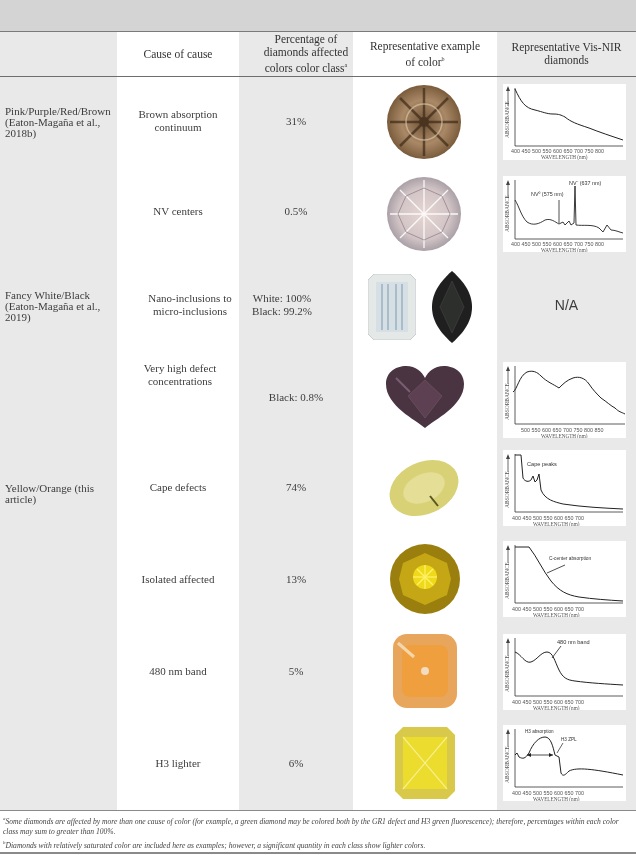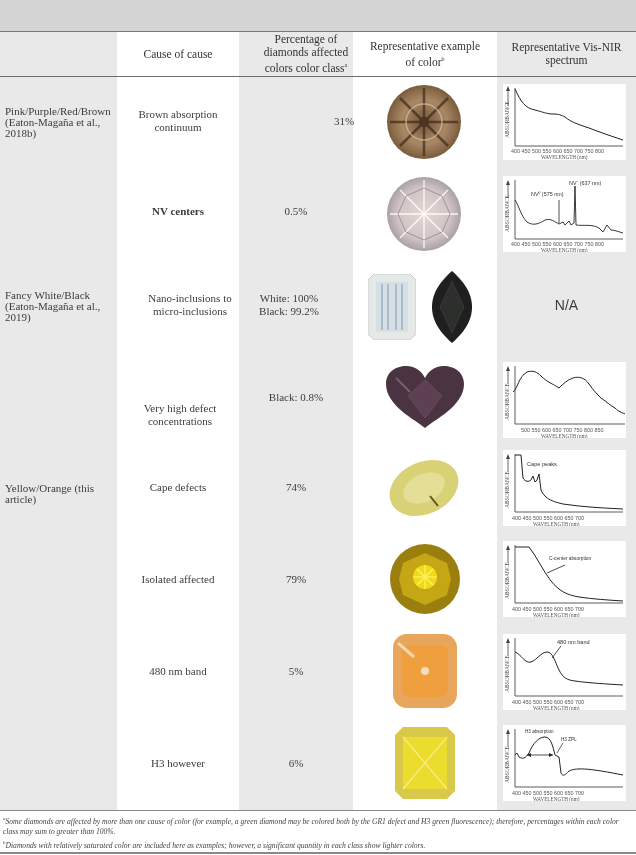--- a/index.html
+++ b/index.html
@@ -82,63 +82,63 @@
 </div>
 <div class="hcell" style="left:353px;width:144px;justify-content:center;">
   <div>
     <div>Representative example</div>
     <div><span>of color</span><sup>b</sup></div>
   </div>
 </div>
 <div class="hcell" style="left:497px;width:139px;">
   <div>
     <div>Representative Vis-NIR</div>
-    <div>spectrum</div>
+    <div>diamonds</div>
   </div>
 </div>
 <div class="hdr-line"></div>
 
 <div class="cls" style="top:106px;">Pink/Purple/Red/Brown (Eaton-Magaña et al., 2018b)</div>
 <div class="cls" style="top:290px;">Fancy White/Black (Eaton-Magaña et al., 2019)</div>
 <div class="cls" style="top:483px;">Yellow/Orange (this article)</div>
 
 <div class="cell pct-wrap" style="left:117px;width:122px;top:101px;height:40px;">
   <div>Brown absorption</div>
   <div>continuum</div>
 </div>
-<div class="cell" style="left:239px;width:114px;top:111px;height:20px;padding-left:48px;">31%</div>
-
-<div class="cell" style="left:117px;width:122px;top:201px;height:20px;font-weight:bold;">NV centers</div>
+<div class="cell" style="left:239px;width:114px;top:111px;height:20px;">31%</div>
+
+<div class="cell" style="left:117px;width:122px;top:201px;height:20px;">NV centers</div>
 <div class="cell" style="left:239px;width:114px;top:201px;height:20px;">0.5%</div>
 
 <div class="cell pct-wrap" style="left:117px;width:146px;top:285px;height:40px;">
   <div>Nano-inclusions to</div>
   <div>micro-inclusions</div>
 </div>
-<div class="cell pct-wrap" style="left:232px;width:114px;top:285px;height:40px;">
+<div class="cell pct-wrap" style="left:225px;width:114px;top:285px;height:40px;">
   <div>White: 100%</div>
   <div>Black: 99.2%</div>
 </div>
 
-<div class="cell pct-wrap" style="left:117px;width:126px;top:395px;height:40px;">
+<div class="cell pct-wrap" style="left:117px;width:126px;top:355px;height:40px;">
   <div>Very high defect</div>
   <div>concentrations</div>
 </div>
 <div class="cell" style="left:239px;width:114px;top:387px;height:20px;">Black: 0.8%</div>
 
 <div class="cell" style="left:117px;width:122px;top:477px;height:20px;">Cape defects</div>
 <div class="cell" style="left:239px;width:114px;top:477px;height:20px;">74%</div>
 
 <div class="cell" style="left:117px;width:122px;top:569px;height:20px;">Isolated affected</div>
-<div class="cell" style="left:239px;width:114px;top:569px;height:20px;">79%</div>
+<div class="cell" style="left:239px;width:114px;top:569px;height:20px;">13%</div>
 
 <div class="cell" style="left:117px;width:122px;top:661px;height:20px;">480 nm band</div>
 <div class="cell" style="left:239px;width:114px;top:661px;height:20px;">5%</div>
 
-<div class="cell" style="left:117px;width:122px;top:753px;height:20px;">H3 however</div>
+<div class="cell" style="left:117px;width:122px;top:753px;height:20px;">H3 lighter</div>
 <div class="cell" style="left:239px;width:114px;top:753px;height:20px;">6%</div>
 
 <svg class="gem" style="left:386px;top:84px;" width="76" height="76" viewBox="0 0 76 76">
   <defs>
       <radialGradient id="g0" cx="50%" cy="50%" r="50%">
         <stop offset="0" stop-color="#6e5236"></stop>
         <stop offset="0.6" stop-color="#a98866"></stop>
         <stop offset="1" stop-color="#7a5c3c"></stop>
       </radialGradient>
     </defs>

